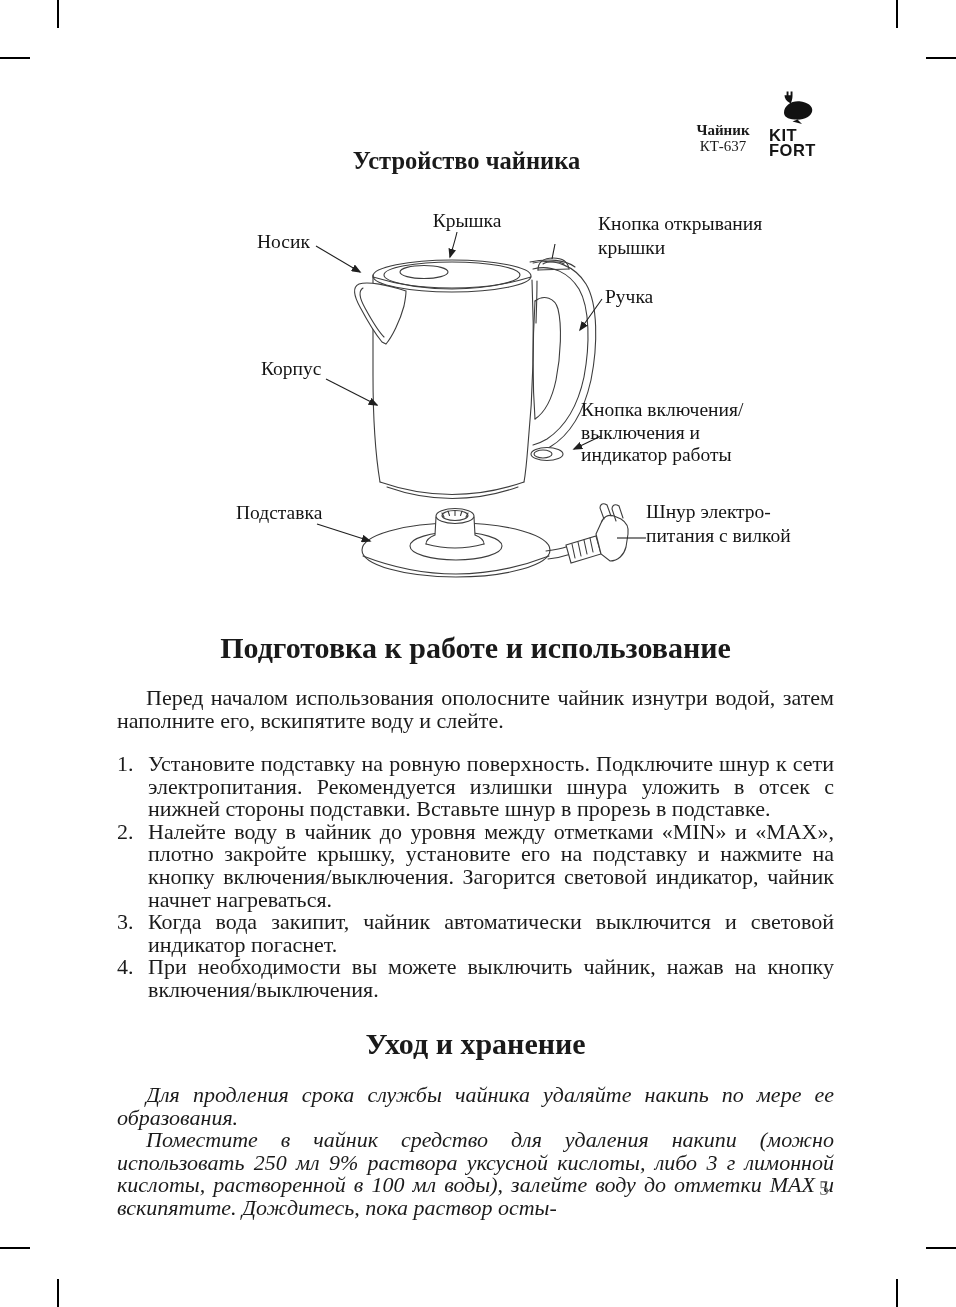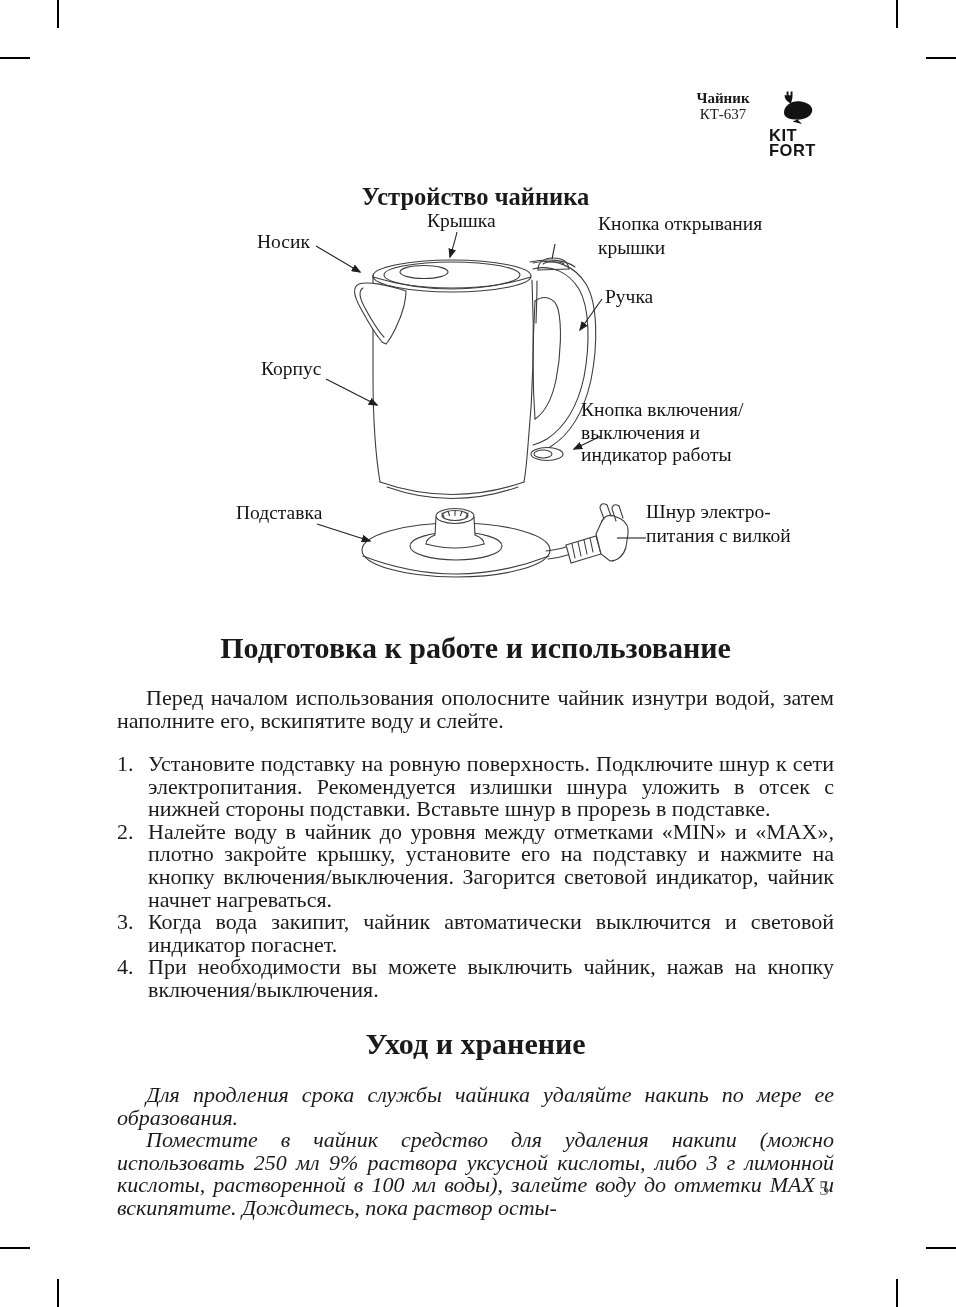--- a/index.html
+++ b/index.html
@@ -7,35 +7,35 @@
     position:relative; width:956px; height:1307px; background:#ffffff;
     font-family:"Liberation Serif", serif; color:#1a1a1a; overflow:hidden;
   }
   
   .cm { position:absolute; background:#000; }
   .cm-v { width:2px; height:28px; }
   .cm-h { width:30px; height:2px; }
 
   
   .hdr { position:absolute; left:692px; top:90px; width:170px; display:flex; gap:15px; }
-  .hdr-text { width:62px; text-align:center; font-size:15px; line-height:16px; }
+  .hdr-text { width:62px; text-align:center; margin-top:32px; font-size:15px; line-height:16px; }
   .hdr-product { font-weight:bold; }
   .hdr-logo { width:72px; text-align:left; }
   .hdr-logo svg { display:block; margin:0 0 2px 6px; }
   .brand-word { font-family:"Liberation Sans", sans-serif; font-weight:700;
     font-size:16.5px; line-height:14.5px; letter-spacing:0.5px; color:#151515; }
 
-  .doc-title { position:absolute; left:117px; top:147px; width:717px; text-align:center;
-    font-size:24.5px; font-weight:bold; line-height:28px;margin-top:36px; }
+  .doc-title { position:absolute; left:108px; top:147px; width:717px; text-align:center;
+    font-size:24.5px; font-weight:bold; line-height:28px; }
 
   
   .diagram { position:absolute; left:230px; top:195px; width:620px; height:420px; }
   .diagram svg { position:absolute; left:0; top:0; }
   .dlabel { position:absolute; font-size:19.5px; line-height:24px; color:#141414; }
-  .dl-lid { left:197px; top:14px; width:80px; }
+  .dl-lid { left:197px; top:14px; width:80px; text-align:center; }
   .dl-lid-btn { left:356px; top:17px; width:192px;margin-left:12px; }
   .dl-spout { left:27px; top:35px; }
   .dl-handle { left:375px; top:90px; }
   .dl-body { left:31px; top:162px; }
   .dl-power { left:351px; top:204px; width:180px; line-height:22.5px; }
   .dl-base { left:6px; top:306px; }
   .dl-cord { left:416px; top:305px; width:154px; }
 
   
   .sec-title { position:absolute; left:117px; width:717px; text-align:center;

